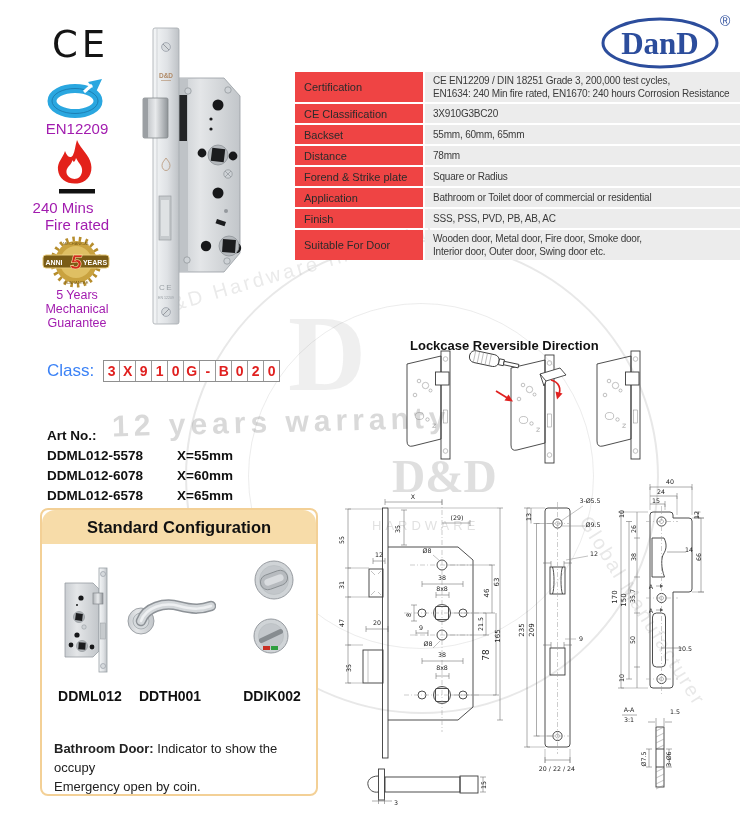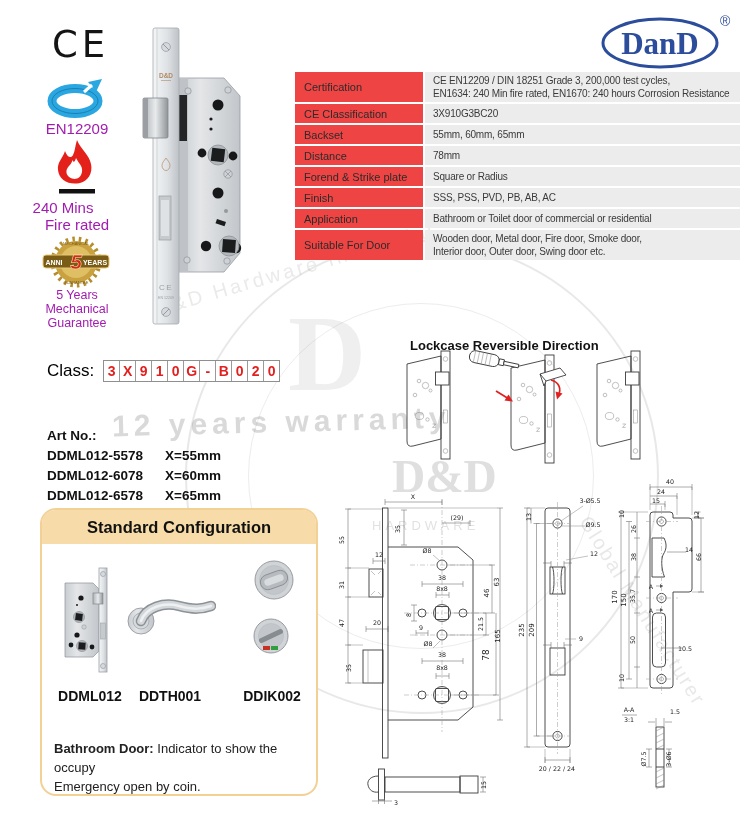--- a/index.html
+++ b/index.html
@@ -16,34 +16,34 @@
   .spec-row{display:flex;gap:2px;height:19px;}
   .spec-row.tall{height:30px;}
   .spec-label{width:128px;background:#ef4444;font-weight:normal;font-size:11px;color:#2b2b2b;
               display:flex;align-items:center;padding-left:9px;box-sizing:border-box;}
   .spec-value{flex:1;background:#ececec;font-size:10px;letter-spacing:-0.2px;color:#3a3a3a;
               display:flex;align-items:center;padding:2px 4px 2px 8px;box-sizing:border-box;
               white-space:pre-line;line-height:1.3;overflow:hidden;}
 
   
   #class-block{position:absolute;left:47px;top:360px;display:flex;align-items:center;gap:9px;}
-  #class-label{font-size:17px;color:#000000;}
+  #class-label{font-size:17px;color:#3b82f6;}
   #class-boxes{display:flex;border:1px solid #8f8f8f;background:#fff;}
   .class-cell{width:15px;height:20px;border-left:1px solid #9a9a9a;display:flex;align-items:center;
               justify-content:center;font-weight:bold;font-size:14px;color:#e02120;background:#fff;}
   .class-cell:first-child{border-left:none;}
 
   
   #art-block{position:absolute;left:47px;top:426px;font-weight:bold;font-size:13.5px;line-height:20px;color:#111;}
-  .art-row{display:flex;}
+  .art-row{display:flex;gap:12px;}
   .art-code{width:118px;}
 
   
   #std-box{position:absolute;left:40px;top:508px;width:278px;height:288px;border:2px solid #f3d096;
-           border-radius:16px;background:#fff;box-sizing:border-box;}
+           border-radius:8px;background:#fff;box-sizing:border-box;}
   #std-header{height:34px;background:#f7dca9;border-radius:13px 13px 0 0;display:flex;align-items:center;
               justify-content:center;font-weight:bold;font-size:16.5px;color:#111;}
   .std-label{position:absolute;top:178px;width:96px;text-align:center;font-weight:600;font-size:14px;color:#111;}
   #std-note{position:absolute;left:12px;top:230px;width:252px;font-size:13px;line-height:1.45;color:#222;}
 
   
   #rev-title{position:absolute;left:410px;top:318px;font-weight:bold;font-size:13px;color:#111;margin-top:20px;}
   .badge-text{position:absolute;text-align:center;color:#a21caf;}
 
   
@@ -186,26 +186,26 @@
       </div>
     <div class="spec-row">
         <div class="spec-label">Distance</div>
         <div class="spec-value">78mm</div>
       </div>
     <div class="spec-row">
         <div class="spec-label">Forend &amp; Strike plate</div>
         <div class="spec-value">Square or Radius</div>
       </div>
     <div class="spec-row">
+        <div class="spec-label">Application</div>
+        <div class="spec-value">Bathroom or Toilet door of commercial or residential</div>
+      </div>
+    <div class="spec-row">
         <div class="spec-label">Finish</div>
         <div class="spec-value">SSS, PSS, PVD, PB, AB, AC</div>
-      </div>
-    <div class="spec-row">
-        <div class="spec-label">Application</div>
-        <div class="spec-value">Bathroom or Toilet door of commercial or residential</div>
       </div>
     <div class="spec-row tall">
         <div class="spec-label">Suitable For Door</div>
         <div class="spec-value">Wooden door, Metal door, Fire door, Smoke door,
 Interior door, Outer door, Swing door etc.</div>
       </div>
   </div>
 
   <div id="rev-title">Lockcase Reversible Direction</div>
   <svg class="abs" style="left:400px;top:340px;" width="270" height="130" viewBox="400 340 270 130">

